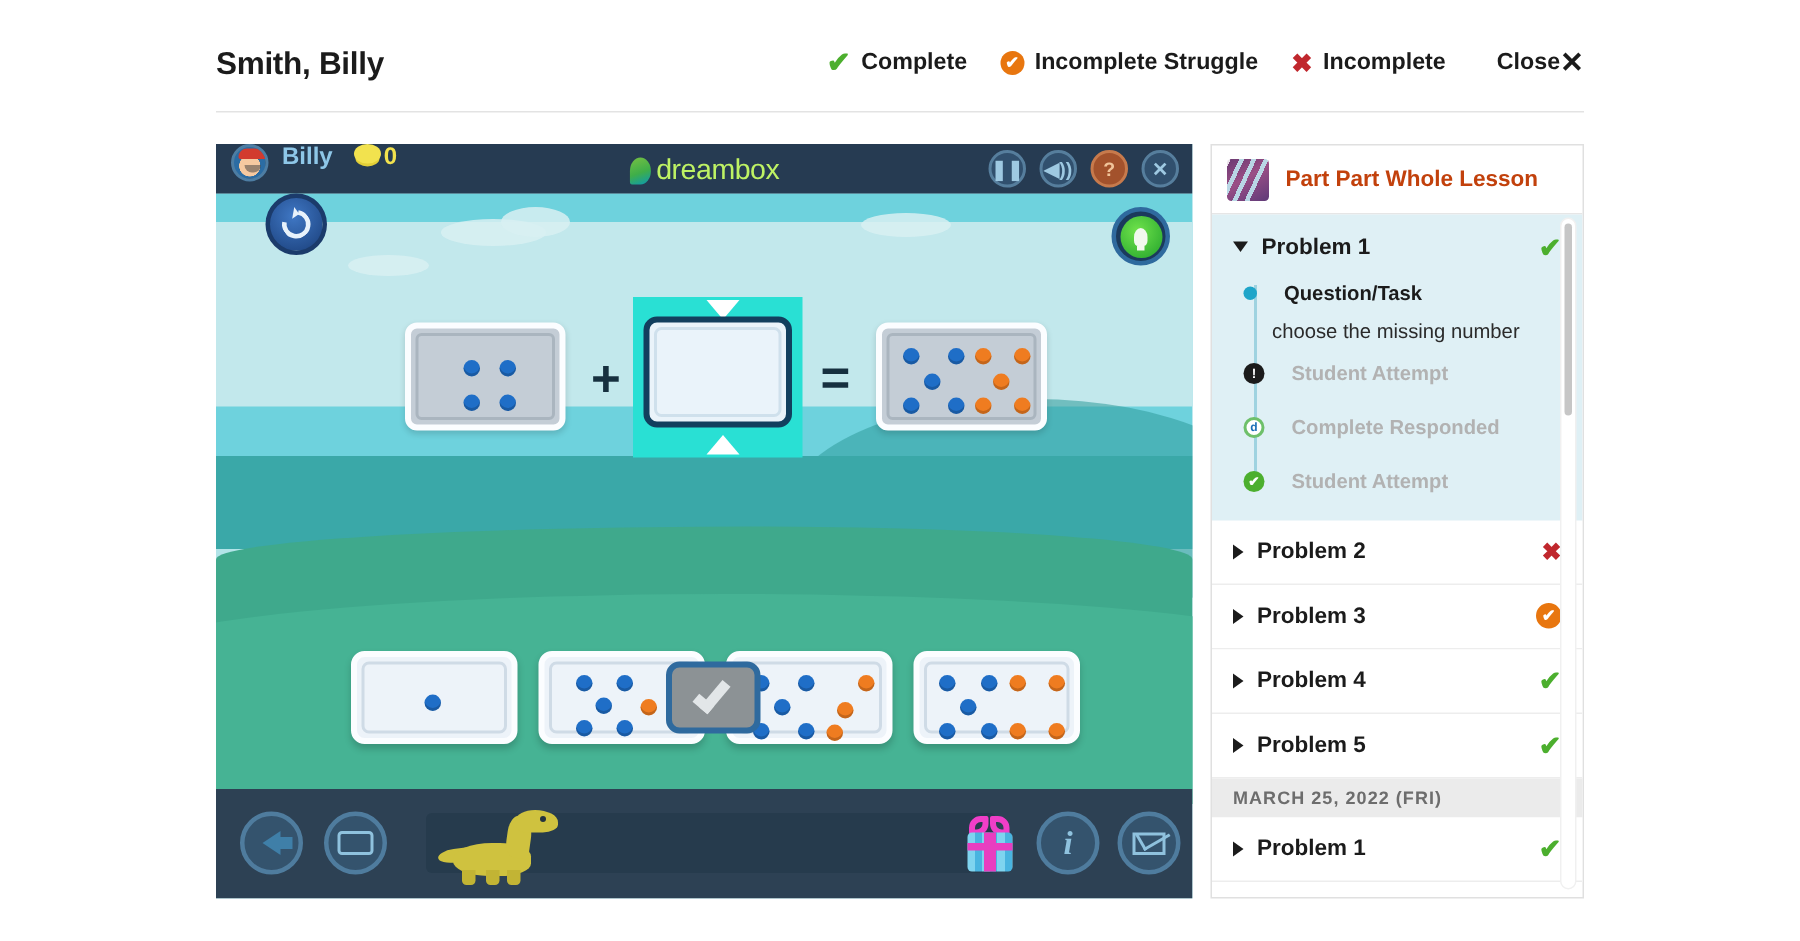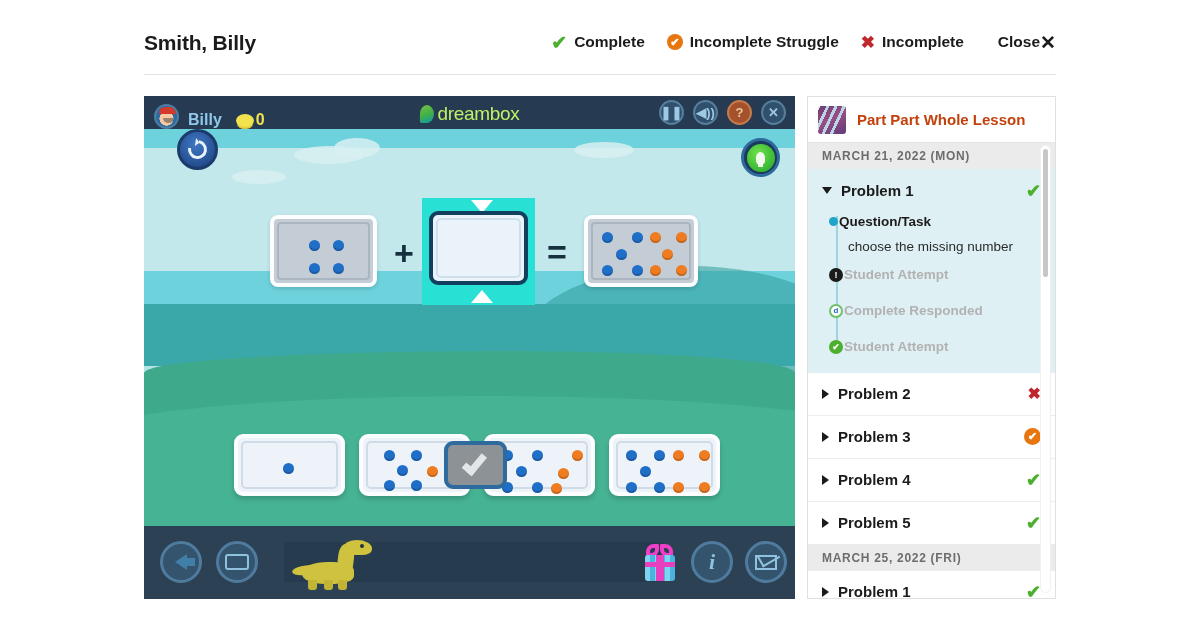--- a/index.html
+++ b/index.html
@@ -56,21 +56,21 @@
   #content { position: absolute; left: 144px; top: 96px; width: 912px; height: 503px; }
 
   
   #game-panel {
     position: absolute; left: 0; top: 0; width: 651px; height: 503px;
     overflow: hidden; background: #b2e4e8;
   }
   #game-topbar {
     position: absolute; left: 0; top: 0; width: 651px; height: 33px;
     background: #263b52;
-    display: flex; align-items: flex-end;
+    display: flex; align-items: flex-start;
   }
   #avatar-badge {
     width: 25px; height: 25px; border-radius: 50%;
     background: radial-gradient(circle at 50% 60%, #f6c9a0 0 42%, #2b6ca3 44%);
     border: 2px solid #4d7da3; margin-left: 10px;
     position: relative; overflow: hidden; flex: none;
   }
   #avatar-badge::before {
     content:""; position:absolute; left:3px; top:1px; width:19px; height:7px;
     background:#d23a2e; border-radius: 8px 8px 2px 2px;
@@ -409,21 +409,21 @@
   }
 
   #timeline {
     background: #dff0f5; padding: 0 0 12px 0; position: relative;
   }
   #timeline-line {
     position: absolute; left: 28px; top: 4px; width: 2px; height: 128px;
     background: #9fd3e0;
   }
   .tl-item {
-    display: flex; align-items: flex-start; gap: 1px;
+    display: flex; align-items: flex-start; gap: 18px;
     padding: 0 14px 0 21px; position: relative; min-height: 24px;
   }
   .tl-dot {
     width: 9px; height: 9px; border-radius: 50%; background: #1fa5c9;
     margin-top: 5px; flex: none; z-index: 1;
   }
   .tl-badge {
     width: 14px; height: 14px; border-radius: 50%;
     display: flex; align-items: center; justify-content: center;
     font-size: 9px; font-weight: bold; margin-top: 3px; flex: none; z-index: 1;
@@ -637,21 +637,20 @@
 
   <div id="sidebar">
 
     <div id="lesson-header">
       <div id="lesson-thumb"></div>
       <div id="lesson-title">Part Part Whole Lesson</div>
     </div>
 
     <div id="scroll-area">
 
-      <div class="date-header">MARCH 21, 2022 (MON)</div>
 
       <div class="problem-row active">
         <div class="problem-left">
           <span class="caret-down"></span>
           <span class="problem-label">Problem 1</span>
         </div>
         <span class="status-check">✔</span>
       </div>
 
       <div id="timeline">

